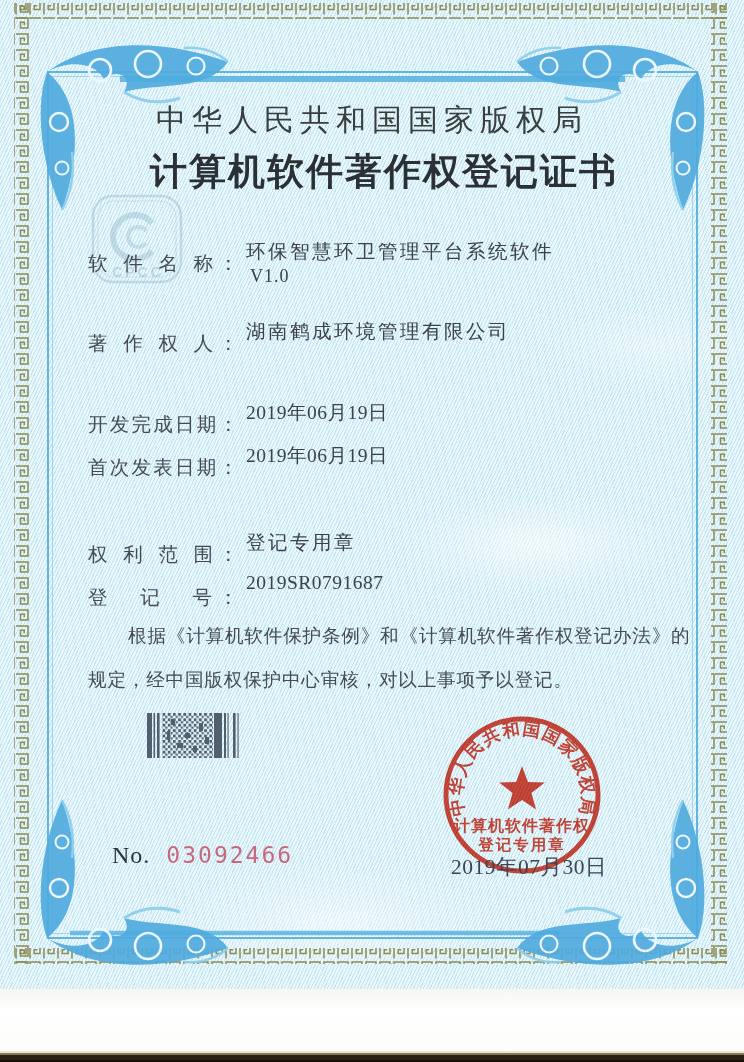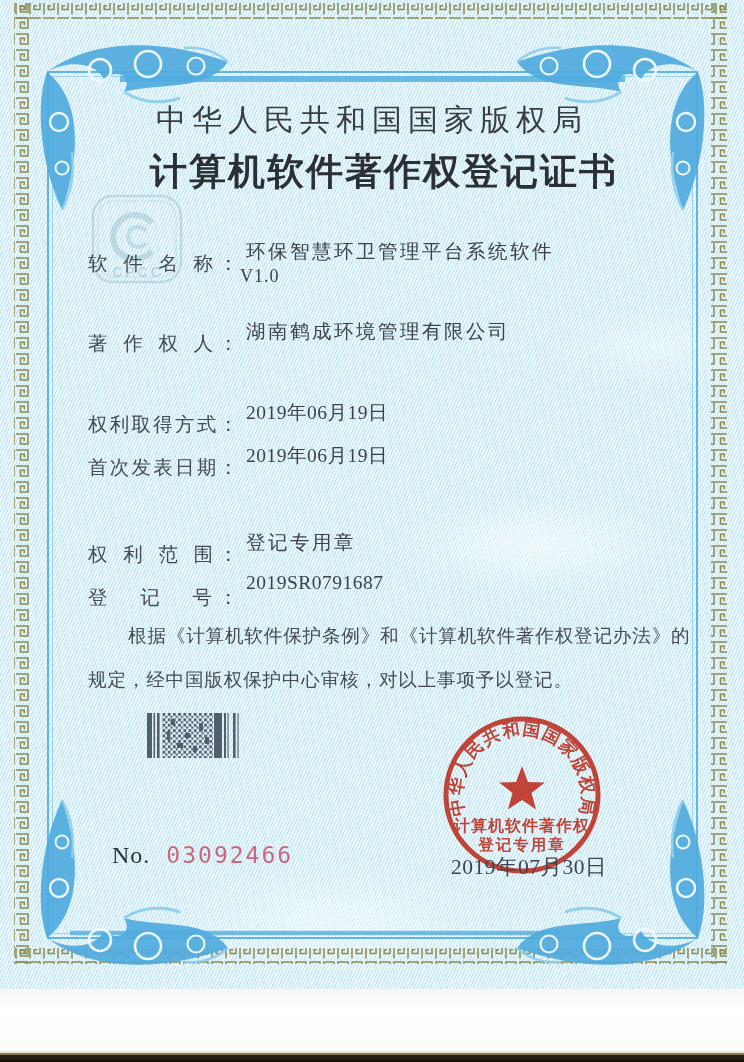--- a/index.html
+++ b/index.html
@@ -32,25 +32,25 @@
   .certno{position:absolute;top:205px;right:110px;font-size:16px;color:#454b50;letter-spacing:1px;}
   .certno .lbl{margin-right:14px;}
 
   
   .wm{position:absolute;left:90px;top:193px;opacity:.9;}
 
   
   .row{position:absolute;left:88px;font-size:19.5px;color:#3f454b;white-space:nowrap;}
   .row .flabel{display:inline-block;width:150px;text-align:justify;text-align-last:justify;
     color:#444a50;vertical-align:top;margin-top:12px;}
-  .row .fvalue{margin-left:8px;letter-spacing:2.5px;color:#3c4248;}
+  .row .fvalue{margin-left:0px;letter-spacing:2.5px;color:#3c4248;padding-left:8px;}
   .row .fvalue.plain{letter-spacing:.5px;}
   .r0{top:238px;} .r1{top:318px;} .r2{top:399px;} .r3{top:442px;}
   .r4{top:486px;} .r5{top:529px;} .r6{top:572px;}
-  .v2{position:absolute;left:240px;top:266px;font-size:18px;letter-spacing:1px;color:#3c4248;text-align:center;}
+  .v2{position:absolute;left:250px;top:266px;font-size:18px;letter-spacing:1px;color:#3c4248;text-align:center;}
 
   
   .st1{position:absolute;left:128px;top:623px;font-size:18.6px;letter-spacing:.8px;color:#454b52;white-space:nowrap;}
   .st2{position:absolute;left:88px;top:667px;font-size:18.6px;letter-spacing:.8px;color:#454b52;white-space:nowrap;}
 
   
   .barcode{position:absolute;left:147px;top:713px;opacity:.9;}
   .serial{position:absolute;left:112px;top:842px;white-space:nowrap;}
   .serial .pfx{font-size:24px;color:#2e3338;letter-spacing:1px;}
   .serial .num{font-family:"DejaVu Sans Mono", monospace;font-size:23px;color:#c6596e;
@@ -127,21 +127,21 @@
     <div class="row r0">
       <span class="flabel">软 件 名 称：</span><span class="fvalue">环保智慧环卫管理平台系统软件</span>
     </div>
     <div class="v2">V1.0</div>
 
     <div class="row r1">
       <span class="flabel">著 作 权 人：</span><span class="fvalue">湖南鹤成环境管理有限公司</span>
     </div>
 
     <div class="row r2">
-      <span class="flabel">权利取得方式：</span><span class="fvalue plain">2019年06月19日</span>
+      <span class="flabel">开发完成日期：</span><span class="fvalue plain">2019年06月19日</span>
     </div>
 
     <div class="row r3">
       <span class="flabel">首次发表日期：</span><span class="fvalue plain">2019年06月19日</span>
     </div>
 
 
     <div class="row r5">
       <span class="flabel">权 利 范 围：</span><span class="fvalue">登记专用章</span>
     </div>

